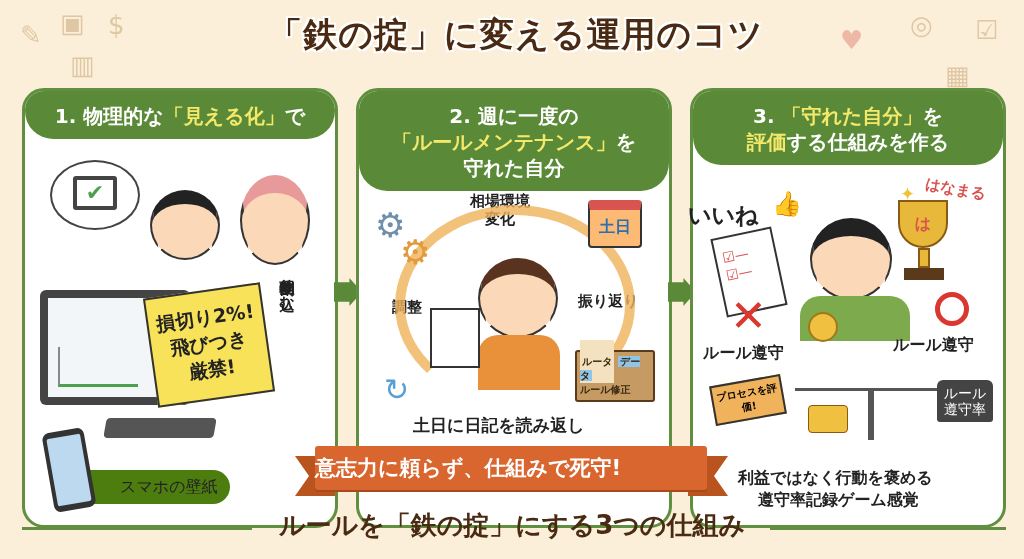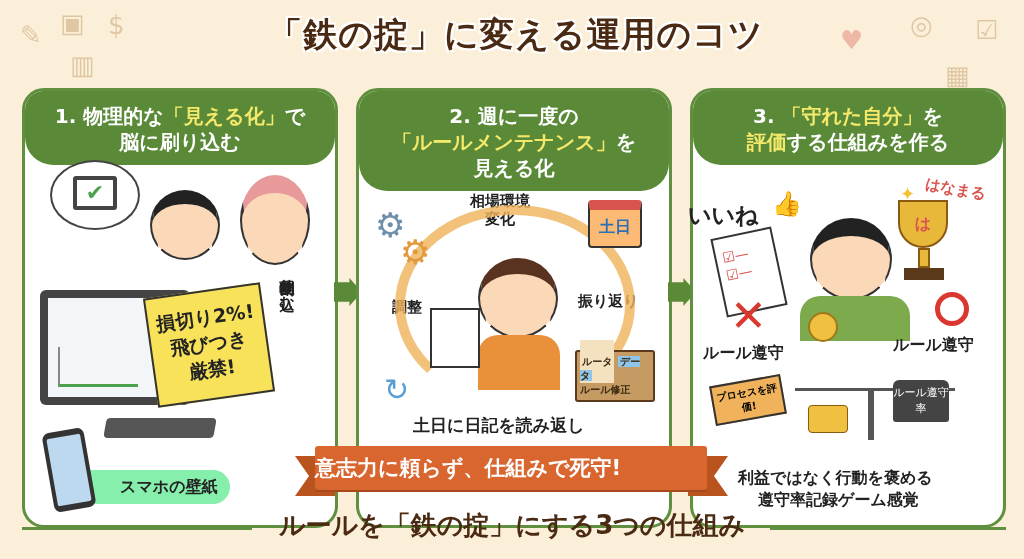--- a/index.html
+++ b/index.html
@@ -8,21 +8,21 @@
   .title { position: absolute; left: 0; right: 0; top: 12px; text-align: center; font-size: 34px; font-weight: bold; color: #4a2a12; letter-spacing: 1px; text-shadow: 2px 2px 0 #fff, -2px -2px 0 #fff, 2px -2px 0 #fff, -2px 2px 0 #fff; padding-left: 8px; }
   .panel { position: absolute; top: 88px; width: 316px; height: 440px; background: #fff; border: 3px solid #5f8f3f; border-radius: 22px; overflow: hidden; }
   .panel-header { background: #5a8a38; color: #fff; text-align: center; font-weight: bold; font-size: 20px; line-height: 26px; padding: 12px 10px 10px; border-radius: 0 0 28px 28px; }
   .hl { color: #f5e96a; }
   .arrow { position: absolute; top: 278px; width: 28px; height: 28px; background: #5a8a38; clip-path: polygon(0 15%, 55% 15%, 55% 0, 100% 50%, 55% 100%, 55% 85%, 0 85%); }
   .lbl { position: absolute; font-weight: bold; color: #222; font-size: 15px; }
   .sticky { position: absolute; left: 150px; top: 290px; width: 118px; height: 110px; background: #f7e25a; border: 2px solid #333; transform: rotate(-8deg); text-align: center; font-weight: bold; font-size: 19px; line-height: 26px; padding-top: 12px; color: #222; }
   .monitor { position: absolute; left: 40px; top: 290px; width: 150px; height: 115px; background: #444; border-radius: 6px; padding: 8px; }
   .screen { width: 100%; height: 100%; background: #f3f6f9; position: relative; }
   .keyboard { position: absolute; left: 105px; top: 418px; width: 110px; height: 20px; background: #555; border-radius: 4px; transform: skewX(-10deg); }
-  .pill { position: absolute; left: 60px; top: 470px; width: 170px; height: 34px; background: #86efac; border-radius: 17px; font-weight: bold; font-size: 16px; line-height: 34px; padding-left: 60px; color: #222; }
+  .pill { position: absolute; left: 60px; top: 470px; width: 170px; height: 34px; background: #4d7c0f; border-radius: 17px; font-weight: normal; font-size: 16px; line-height: 34px; padding-left: 60px; color: #222; }
   .phone { position: absolute; left: 48px; top: 430px; width: 42px; height: 80px; background: #333; border-radius: 7px; transform: rotate(-10deg); padding: 6px 4px; }
   .phone div { width: 100%; height: 100%; background: #bcd9ef; border-radius: 2px; }
   .circle-face { position: absolute; border-radius: 50%; }
   .banner { position: absolute; left: 315px; top: 446px; width: 392px; height: 44px; background: #d9662f; color: #fff; font-weight: bold; font-size: 21px; text-align: left; line-height: 44px; border-radius: 3px; box-shadow: 0 2px 0 #a64a1e; }
   .banner-tail { position: absolute; top: 456px; width: 40px; height: 40px; background: #b9541f; }
   .subtitle { position: absolute; left: 0; right: 0; top: 508px; text-align: center; font-size: 26px; font-weight: bold; color: #4a2a12; }
   .subline { position: absolute; top: 527px; height: 3px; background: #5f8f3f; }
 </style>
 </head>
 <body>
@@ -35,21 +35,20 @@
 <div class="bg-deco" style="left:975px;top:15px;">☑</div>
 <div class="bg-deco" style="left:840px;top:25px;color:#e38c7c;">♥</div>
 <div class="bg-deco" style="left:945px;top:60px;">▦</div>
 
 <div class="title">「鉄の掟」に変える運用のコツ</div>
 
 <div class="panel" style="left:22px;">
   <div class="panel-header">
     <span>1.</span>
     <span>物理的な</span><span class="hl">「見える化」</span><span>で</span><br>
-    <span>脳に刷り込む</span>
   </div>
 </div>
 <div class="circle-face" style="left:50px;top:160px;width:90px;height:70px;background:#fff;border:2px solid #444;">
   <div style="margin:14px auto;width:44px;height:34px;border:4px solid #444;border-radius:3px;color:#4ca24c;font-size:22px;text-align:center;line-height:26px;">✔</div>
 </div>
 <div class="circle-face" style="left:150px;top:190px;width:70px;height:70px;background:#fbd9b8;border:2px solid #333;border-top:14px solid #222;"></div>
 <div class="circle-face" style="left:240px;top:175px;width:70px;height:90px;background:#fbd9b8;border:2px solid #333;border-top:18px solid #e89a9a;"></div>
 <div class="monitor">
     <div class="screen">
       <div style="position:absolute;left:10px;bottom:10px;width:80px;height:40px;border-bottom:3px solid #4ca24c;border-left:2px solid #888;"></div>
@@ -67,21 +66,21 @@
     <div></div>
   </div>
 
 <div class="arrow" style="left:334px;"></div>
 
 <div class="panel" style="left:356px;">
   <div class="panel-header">
     <span>2.</span>
     <span>週に一度の</span><br>
     <span class="hl">「ルールメンテナンス」</span><span>を</span><br>
-    <span>見える化</span>
+    <span>守れた自分</span>
   </div>
 </div>
 <div class="lbl" style="left:470px;top:192px;width:60px;text-align:center;line-height:18px;">相場環境変化</div>
 <div class="lbl" style="left:578px;top:292px;">振り返り</div>
 <div class="lbl" style="left:380px;top:298px;padding-left:12px;">調整</div>
 <div style="position:absolute;left:395px;top:205px;width:240px;height:200px;border:10px solid #f0b25a;border-radius:50%;border-bottom-color:transparent;opacity:0.8;"></div>
 <div style="position:absolute;left:375px;top:205px;font-size:34px;color:#6f8fab;">⚙</div>
 <div style="position:absolute;left:400px;top:232px;font-size:34px;color:#e39a3d;">⚙</div>
 <div style="position:absolute;left:588px;top:200px;width:54px;height:48px;background:#fdba74;border:2px solid #333;border-top:10px solid #d9534f;border-radius:4px;text-align:center;font-weight:bold;font-size:16px;line-height:34px;color:#2c6fb3;">土日</div>
 <div class="circle-face" style="left:478px;top:258px;width:80px;height:80px;background:#fbd9b8;border:2px solid #333;border-top:16px solid #5a3320;"></div>
@@ -120,21 +119,21 @@
 <div class="circle-face" style="left:810px;top:218px;width:82px;height:82px;background:#fbd9b8;border:2px solid #333;border-top:18px solid #222;"></div>
 <div style="position:absolute;left:800px;top:296px;width:110px;height:45px;background:#7eaa4e;border-radius:20px 20px 0 0;"></div>
 <div class="circle-face" style="left:808px;top:312px;width:30px;height:30px;background:#f0c040;border:2px solid #a0781a;"></div>
 <div class="circle-face" style="left:935px;top:292px;width:34px;height:34px;border:5px solid #d9372f;"></div>
 <div class="lbl" style="left:703px;top:343px;font-size:16px;">ルール遵守</div>
 <div class="lbl" style="left:893px;top:335px;font-size:16px;">ルール遵守</div>
 <div style="position:absolute;left:712px;top:380px;width:72px;height:40px;background:#f0b25a;border:2px solid #333;font-size:10px;font-weight:bold;text-align:center;padding-top:4px;line-height:14px;transform:rotate(-10deg);">プロセスを評価!</div>
 <div style="position:absolute;left:795px;top:388px;width:160px;height:3px;background:#555;"></div>
 <div style="position:absolute;left:868px;top:388px;width:6px;height:52px;background:#555;"></div>
 <div style="position:absolute;left:808px;top:405px;width:40px;height:28px;background:#f0c040;border:1px solid #8a5a12;border-radius:4px;"></div>
-<div style="position:absolute;left:893px;top:380px;width:56px;height:42px;background:#444;color:#fff;font-size:11px;text-align:center;line-height:16px;padding-top:5px;border-radius:6px 6px 3px 3px;">ルール遵守率</div>
+<div style="position:absolute;left:937px;top:380px;width:56px;height:42px;background:#444;color:#fff;font-size:14px;text-align:center;line-height:16px;padding-top:5px;border-radius:6px 6px 3px 3px;">ルール遵守率</div>
 <div class="lbl" style="left:738px;top:468px;font-size:16px;">利益ではなく行動を褒める</div>
 <div class="lbl" style="left:758px;top:490px;font-size:16px;">遵守率記録ゲーム感覚</div>
 
 <div class="banner-tail" style="left:295px;clip-path:polygon(0 0,100% 0,100% 100%,0 100%,35% 50%);"></div>
 <div class="banner-tail" style="left:688px;clip-path:polygon(0 0,100% 0,65% 50%,100% 100%,0 100%);"></div>
 <div class="banner">意志力に頼らず、仕組みで死守!</div>
 
 <div class="subline" style="left:22px;width:230px;"></div>
 <div class="subline" style="left:770px;width:236px;"></div>
 <div class="subtitle">ルールを「鉄の掟」にする3つの仕組み</div>

